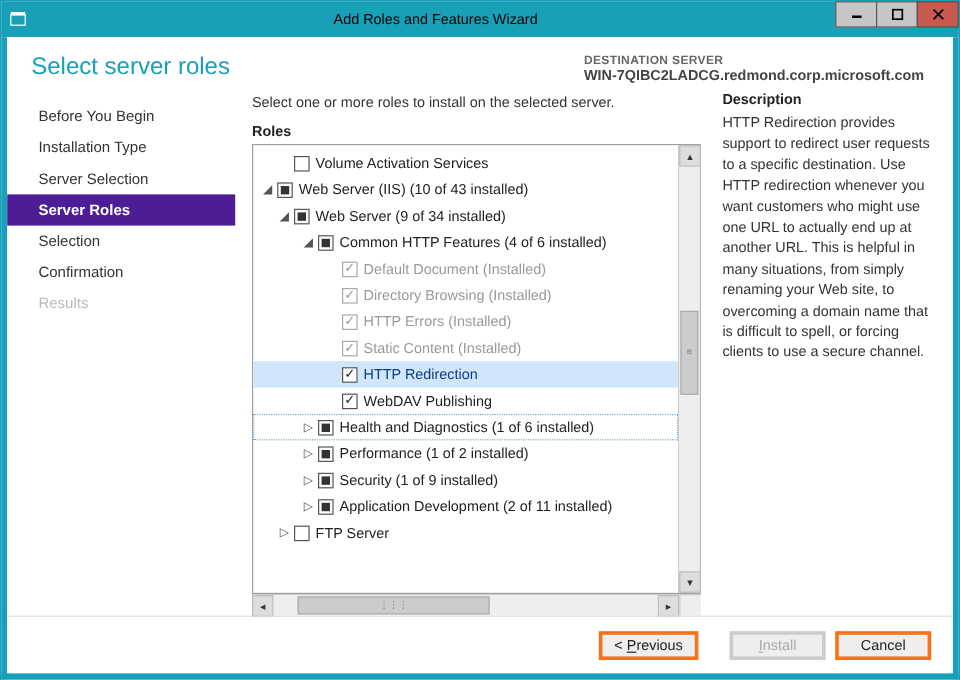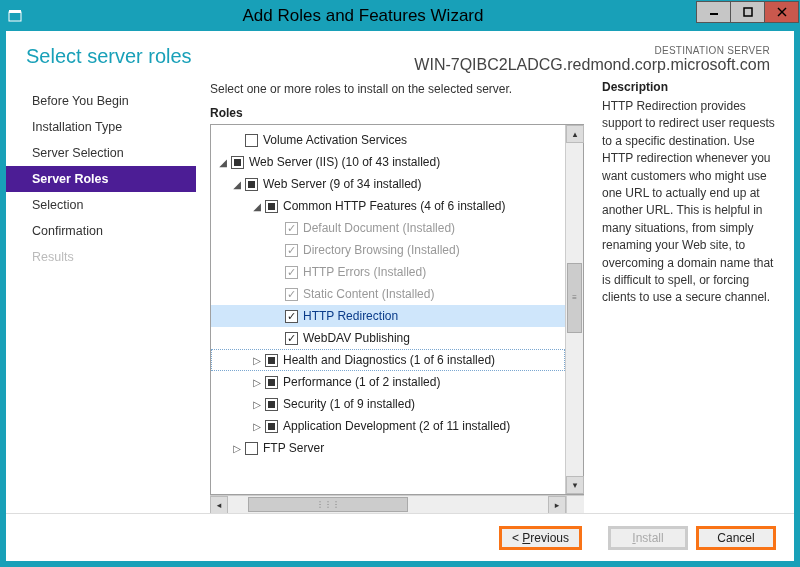--- a/index.html
+++ b/index.html
@@ -31,21 +31,21 @@
   .titlebar .icon {
     width: 28px;
     height: 30px;
     display:flex;align-items:center;justify-content:center;
     color:#fff;
   }
   .titlebar .title {
     flex: 1;
     text-align: center;
     color:#000;
-    font-size:17px;
+    font-size:12px;
   }
   .win-buttons { display:flex; height:100%;}
   .win-btn {
     width: 35px;
     height:22px;
     margin-top:0;
     background:#c6c6c6;
     border:1px solid #555;
     margin-left:-1px;
     display:flex;align-items:center;justify-content:center;
@@ -74,23 +74,23 @@
     display:flex;
     padding:14px 24px 6px 20px;
     align-items:flex-start;
   }
   .page-title {
     color:#18a0b8;
     font-size:20px;
     font-weight:300;
     flex:1;
   }
-  .dest-box { text-align:right; font-size:10.5px; color:#555; }
+  .dest-box { font-size:10.5px; color:#555;font-weight:bold; }
   .dest-label{font-size:10px;color:#666;letter-spacing:0.3px;}
-  .dest-server{font-size:16px;color:#444;}
+  .dest-server{font-size:12px;color:#444;}
   .main-row{ flex:1; display:flex; min-height:0;}
   .nav {
     width:190px;
     padding:8px 0 0 0;
     flex-shrink:0;
   }
   .nav-item{
     font-size:12.5px;
     padding:6px 12px 6px 26px;
     color:#333;

